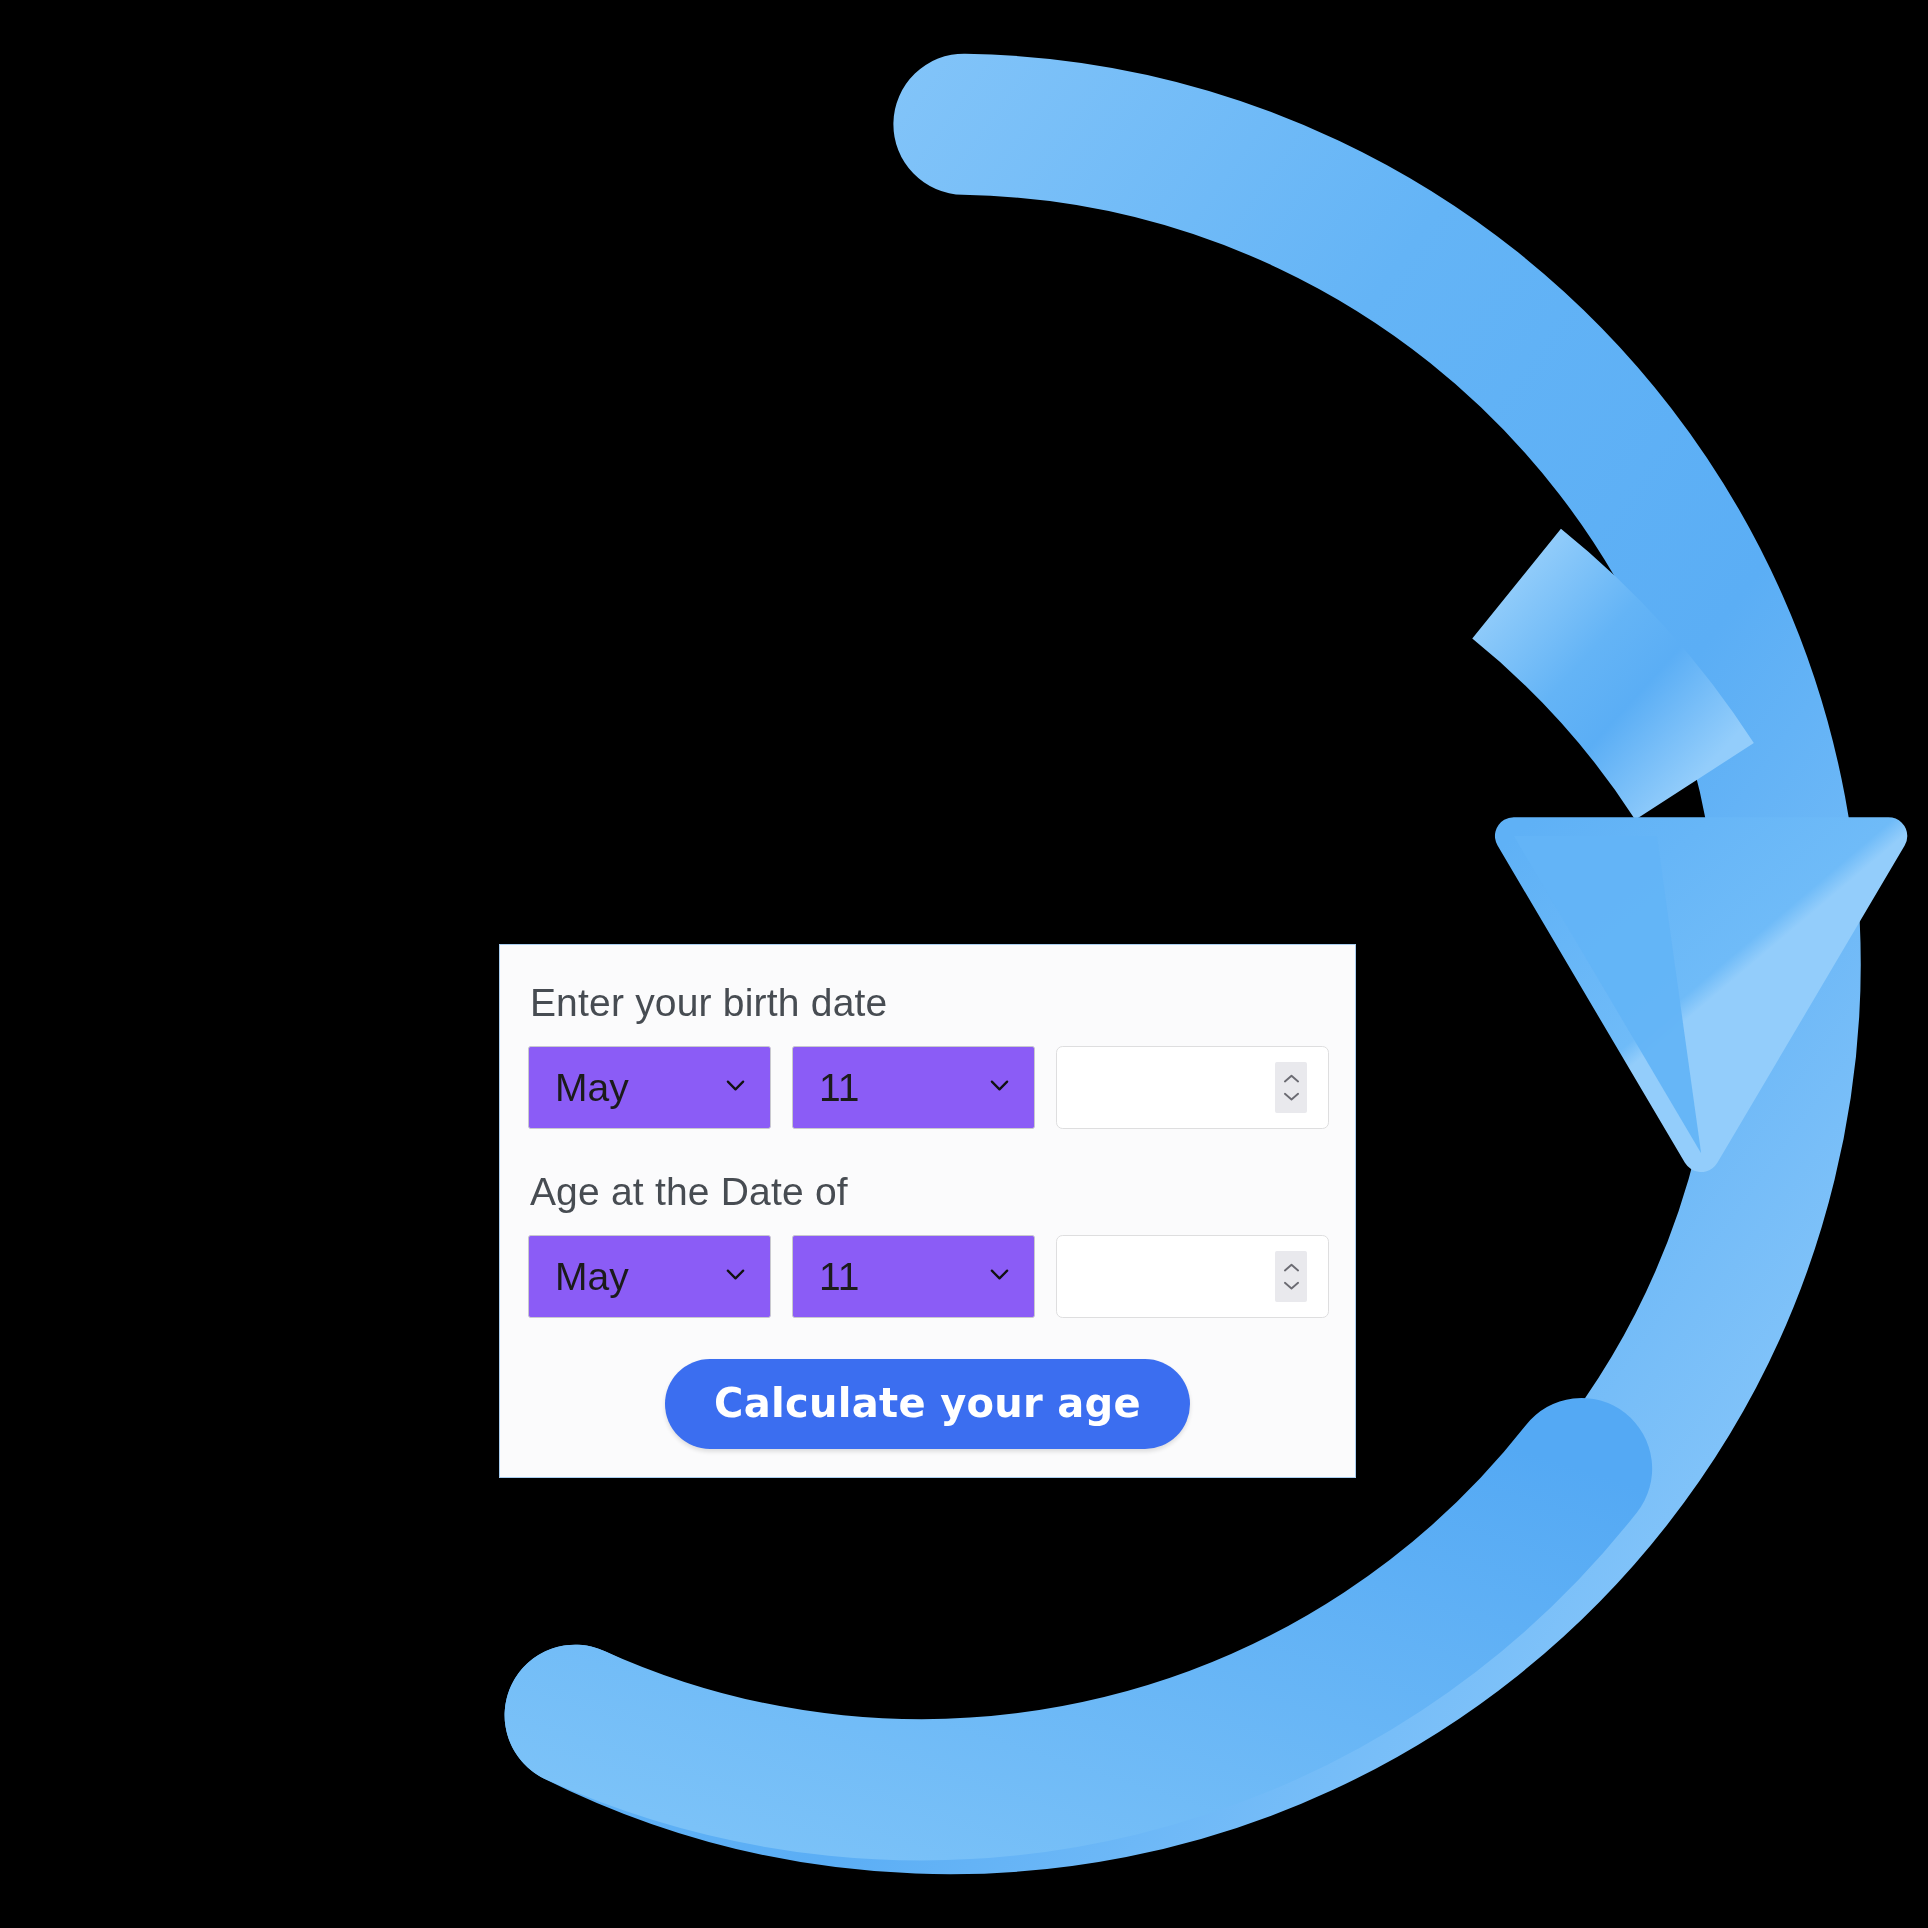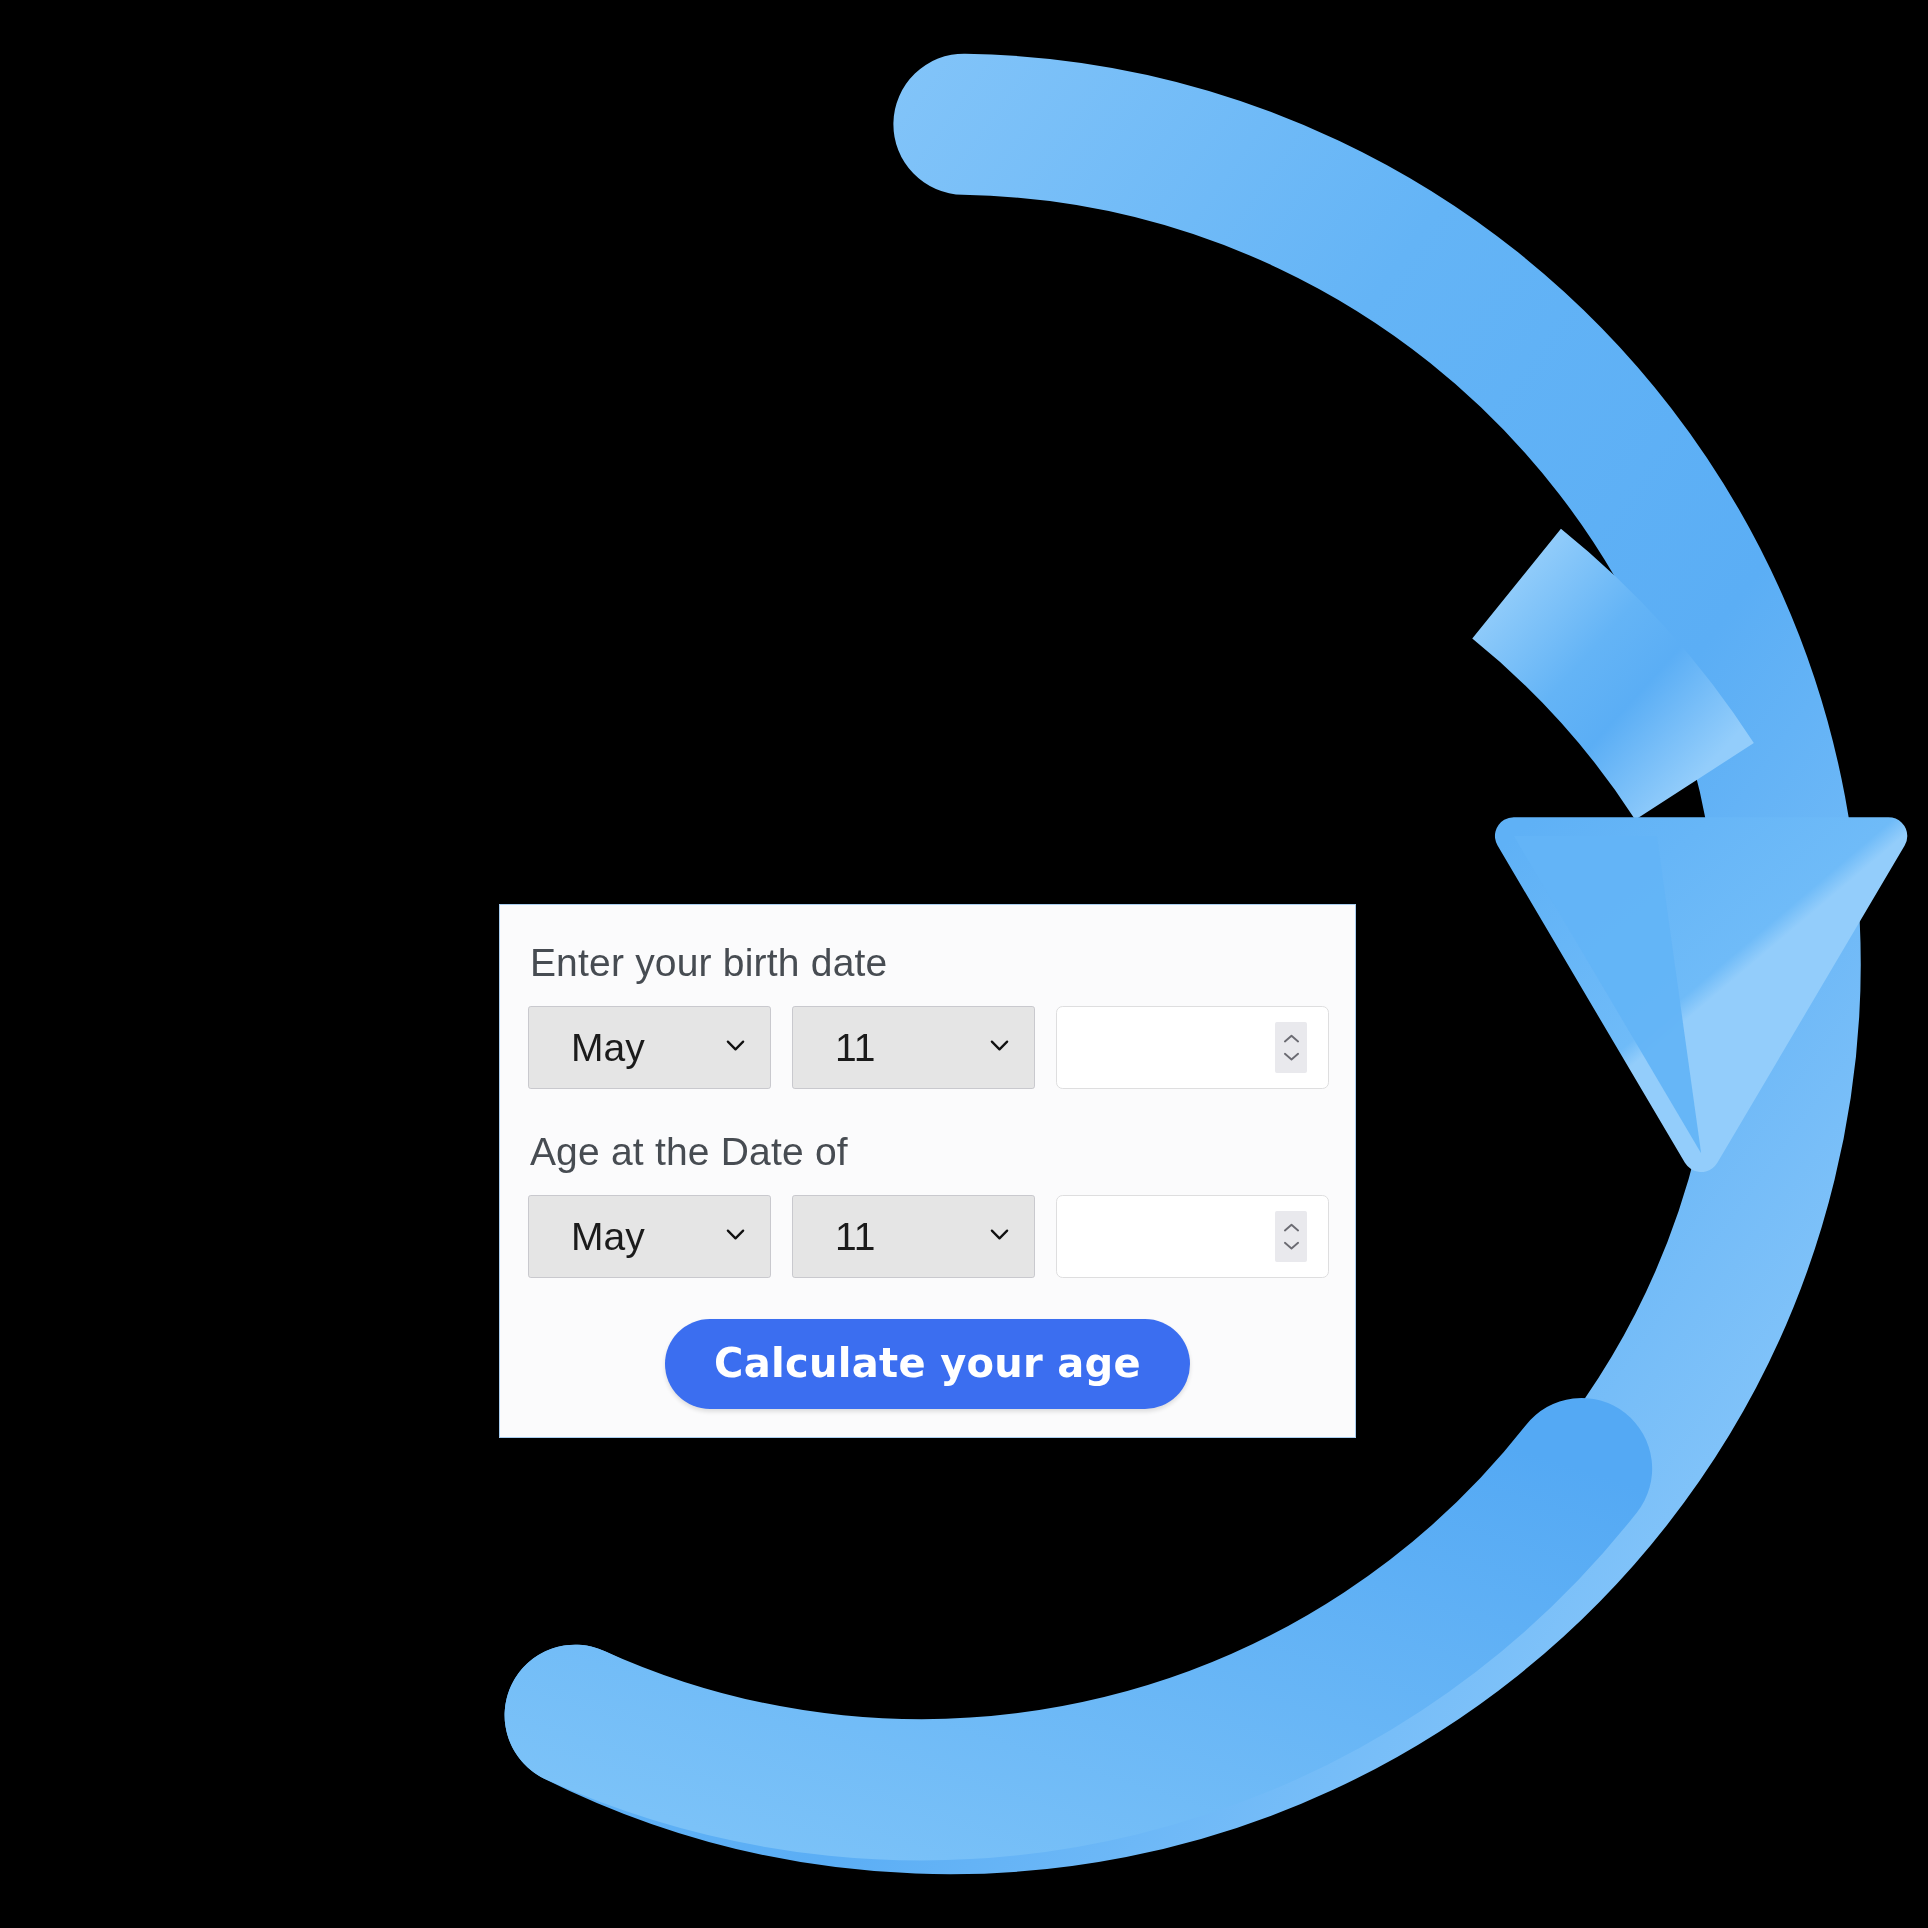--- a/index.html
+++ b/index.html
@@ -48,21 +48,21 @@
   #title .line {
     display: block;
     white-space: nowrap;
   }
   #title .line2 { font-size: 162px; margin-top: 7.5px; }
 
   
   #card {
     position: absolute;
     left: 499px;
-    top: 904px;
+    top: 944px;
     width: 857px;
     background: #fbfbfc;
     border: 1.9px solid #a9cef0;
     box-sizing: border-box;
     padding: 36px 28px 28px 28px;
   }
   .field-label {
     font-family: "Liberation Sans", sans-serif;
     font-size: 39px;
     color: #474c52;
@@ -74,27 +74,26 @@
     gap: 21px;
     margin-bottom: 41px;
   }
   .row:last-of-type { margin-bottom: 28px; }
 
   .sel {
     position: relative;
     flex: 0 0 auto;
     width: 243px;
     height: 83px;
-    background: #e5e5e5;
+    background: #8b5cf6;
     border: 0.9px solid #c9c9ce;
     border-radius: 2.8px;
     box-sizing: border-box;
     display: flex;
     align-items: center;
-    padding-left: 16px;
   }
   .sel .val {
     font-size: 39px;
     color: #1b1b1b;
     padding-left: 26px;
     font-family: "Liberation Sans", sans-serif;
   }
   .sel .chev {
     position: absolute;
     right: 24.5px;

